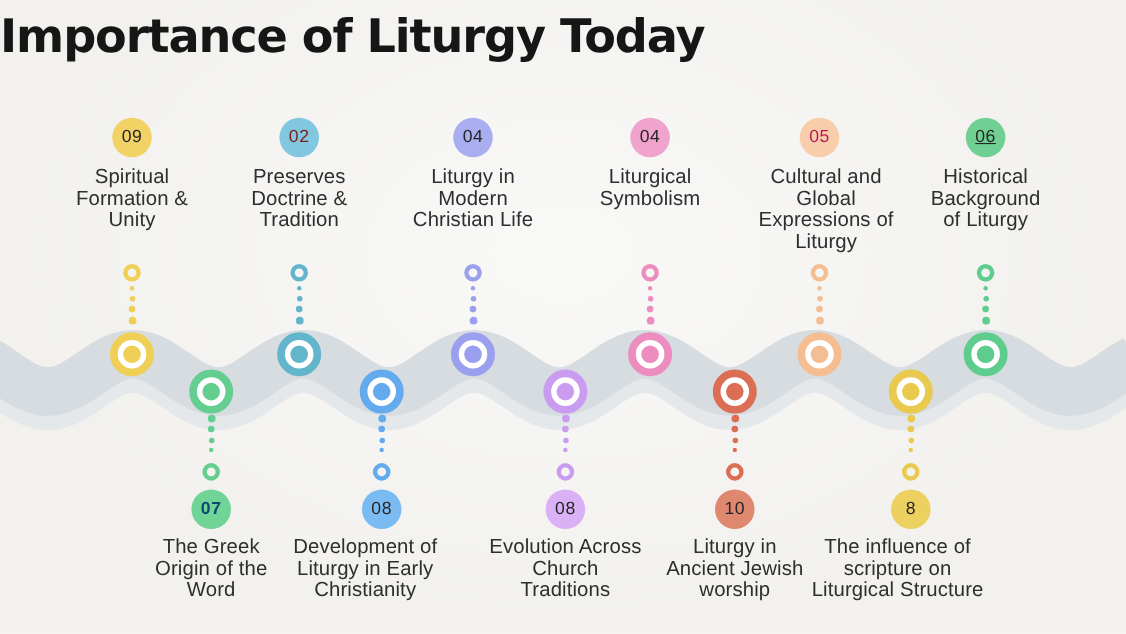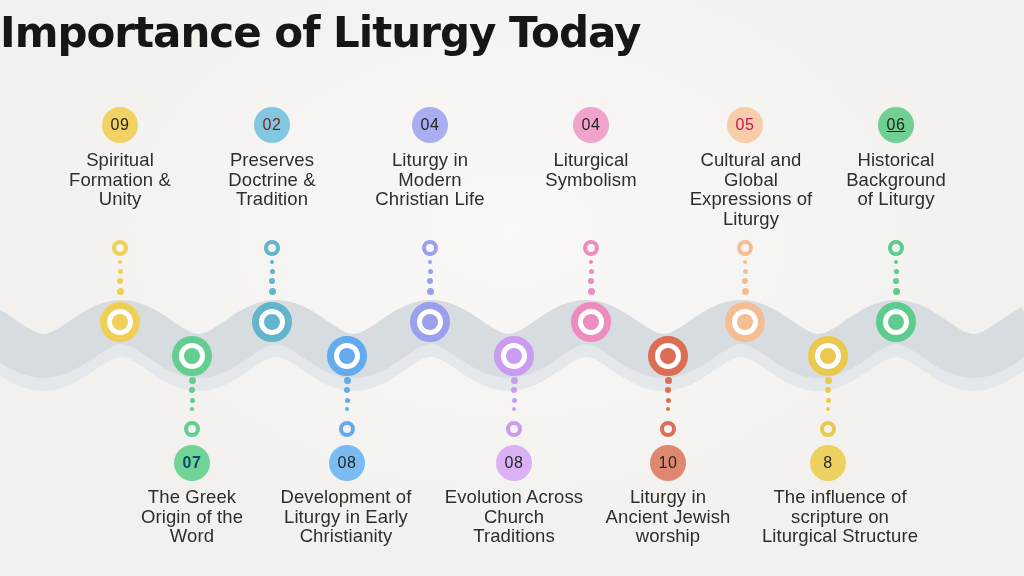--- a/index.html
+++ b/index.html
@@ -142,21 +142,21 @@
         <div class="dot" style="height: 7px; width: 7px; left: 188.5px; top: 376.5px; background: rgb(99, 206, 143);"></div>
         <div class="dot" style="height: 6px; width: 6px; left: 189px; top: 387px; background: rgb(99, 206, 143);"></div>
         <div class="dot" style="height: 5px; width: 5px; left: 189.5px; top: 397.5px; background: rgb(99, 206, 143);"></div>
         <div class="dot" style="height: 4px; width: 4px; left: 190px; top: 407px; background: rgb(99, 206, 143);"></div>
         <div class="marker" style="left: 172px; top: 336px; border-color: rgb(99, 206, 143);">
           <div class="core" style="background: rgb(99, 206, 143);"></div>
         </div>
       </div>
       <div class="item">
         <div class="badge" style="left: 329px; top: 445px; background: rgb(122, 188, 242); color: rgb(38, 38, 38);">08</div>
-        <div class="label" style="left: 236px; top: 487px; color: rgb(46, 46, 46);">Development of
+        <div class="label" style="left: 222px; top: 487px; color: rgb(46, 46, 46);">Development of
 Liturgy in Early
 Christianity</div>
         <div class="ring" style="left: 339px; top: 421px; border-color: rgb(100, 170, 239);"></div>
         <div class="dot" style="height: 7px; width: 7px; left: 343.5px; top: 376.5px; background: rgb(100, 170, 239);"></div>
         <div class="dot" style="height: 6px; width: 6px; left: 344px; top: 387px; background: rgb(100, 170, 239);"></div>
         <div class="dot" style="height: 5px; width: 5px; left: 344.5px; top: 397.5px; background: rgb(100, 170, 239);"></div>
         <div class="dot" style="height: 4px; width: 4px; left: 345px; top: 407px; background: rgb(100, 170, 239);"></div>
         <div class="marker" style="left: 327px; top: 336px; border-color: rgb(100, 170, 239);">
           <div class="core" style="background: rgb(100, 170, 239);"></div>
         </div>
@@ -184,21 +184,21 @@
         <div class="dot" style="height: 7px; width: 7px; left: 664.5px; top: 376.5px; background: rgb(219, 110, 84);"></div>
         <div class="dot" style="height: 6px; width: 6px; left: 665px; top: 387px; background: rgb(219, 110, 84);"></div>
         <div class="dot" style="height: 5px; width: 5px; left: 665.5px; top: 397.5px; background: rgb(219, 110, 84);"></div>
         <div class="dot" style="height: 4px; width: 4px; left: 666px; top: 407px; background: rgb(219, 110, 84);"></div>
         <div class="marker" style="left: 648px; top: 336px; border-color: rgb(219, 110, 84);">
           <div class="core" style="background: rgb(219, 110, 84);"></div>
         </div>
       </div>
       <div class="item">
         <div class="badge" style="left: 810px; top: 445px; background: rgb(237, 209, 96); color: rgb(38, 38, 38);">8</div>
-        <div class="label" style="left: 730px; top: 487px; color: rgb(46, 46, 46);">The influence of
+        <div class="label" style="left: 706px; top: 487px; color: rgb(46, 46, 46);">The influence of
 scripture on
 Liturgical Structure</div>
         <div class="ring" style="left: 820px; top: 421px; border-color: rgb(233, 201, 78);"></div>
         <div class="dot" style="height: 7px; width: 7px; left: 824.5px; top: 376.5px; background: rgb(233, 201, 78);"></div>
         <div class="dot" style="height: 6px; width: 6px; left: 825px; top: 387px; background: rgb(233, 201, 78);"></div>
         <div class="dot" style="height: 5px; width: 5px; left: 825.5px; top: 397.5px; background: rgb(233, 201, 78);"></div>
         <div class="dot" style="height: 4px; width: 4px; left: 826px; top: 407px; background: rgb(233, 201, 78);"></div>
         <div class="marker" style="left: 808px; top: 336px; border-color: rgb(233, 201, 78);">
           <div class="core" style="background: rgb(233, 201, 78);"></div>
         </div>

